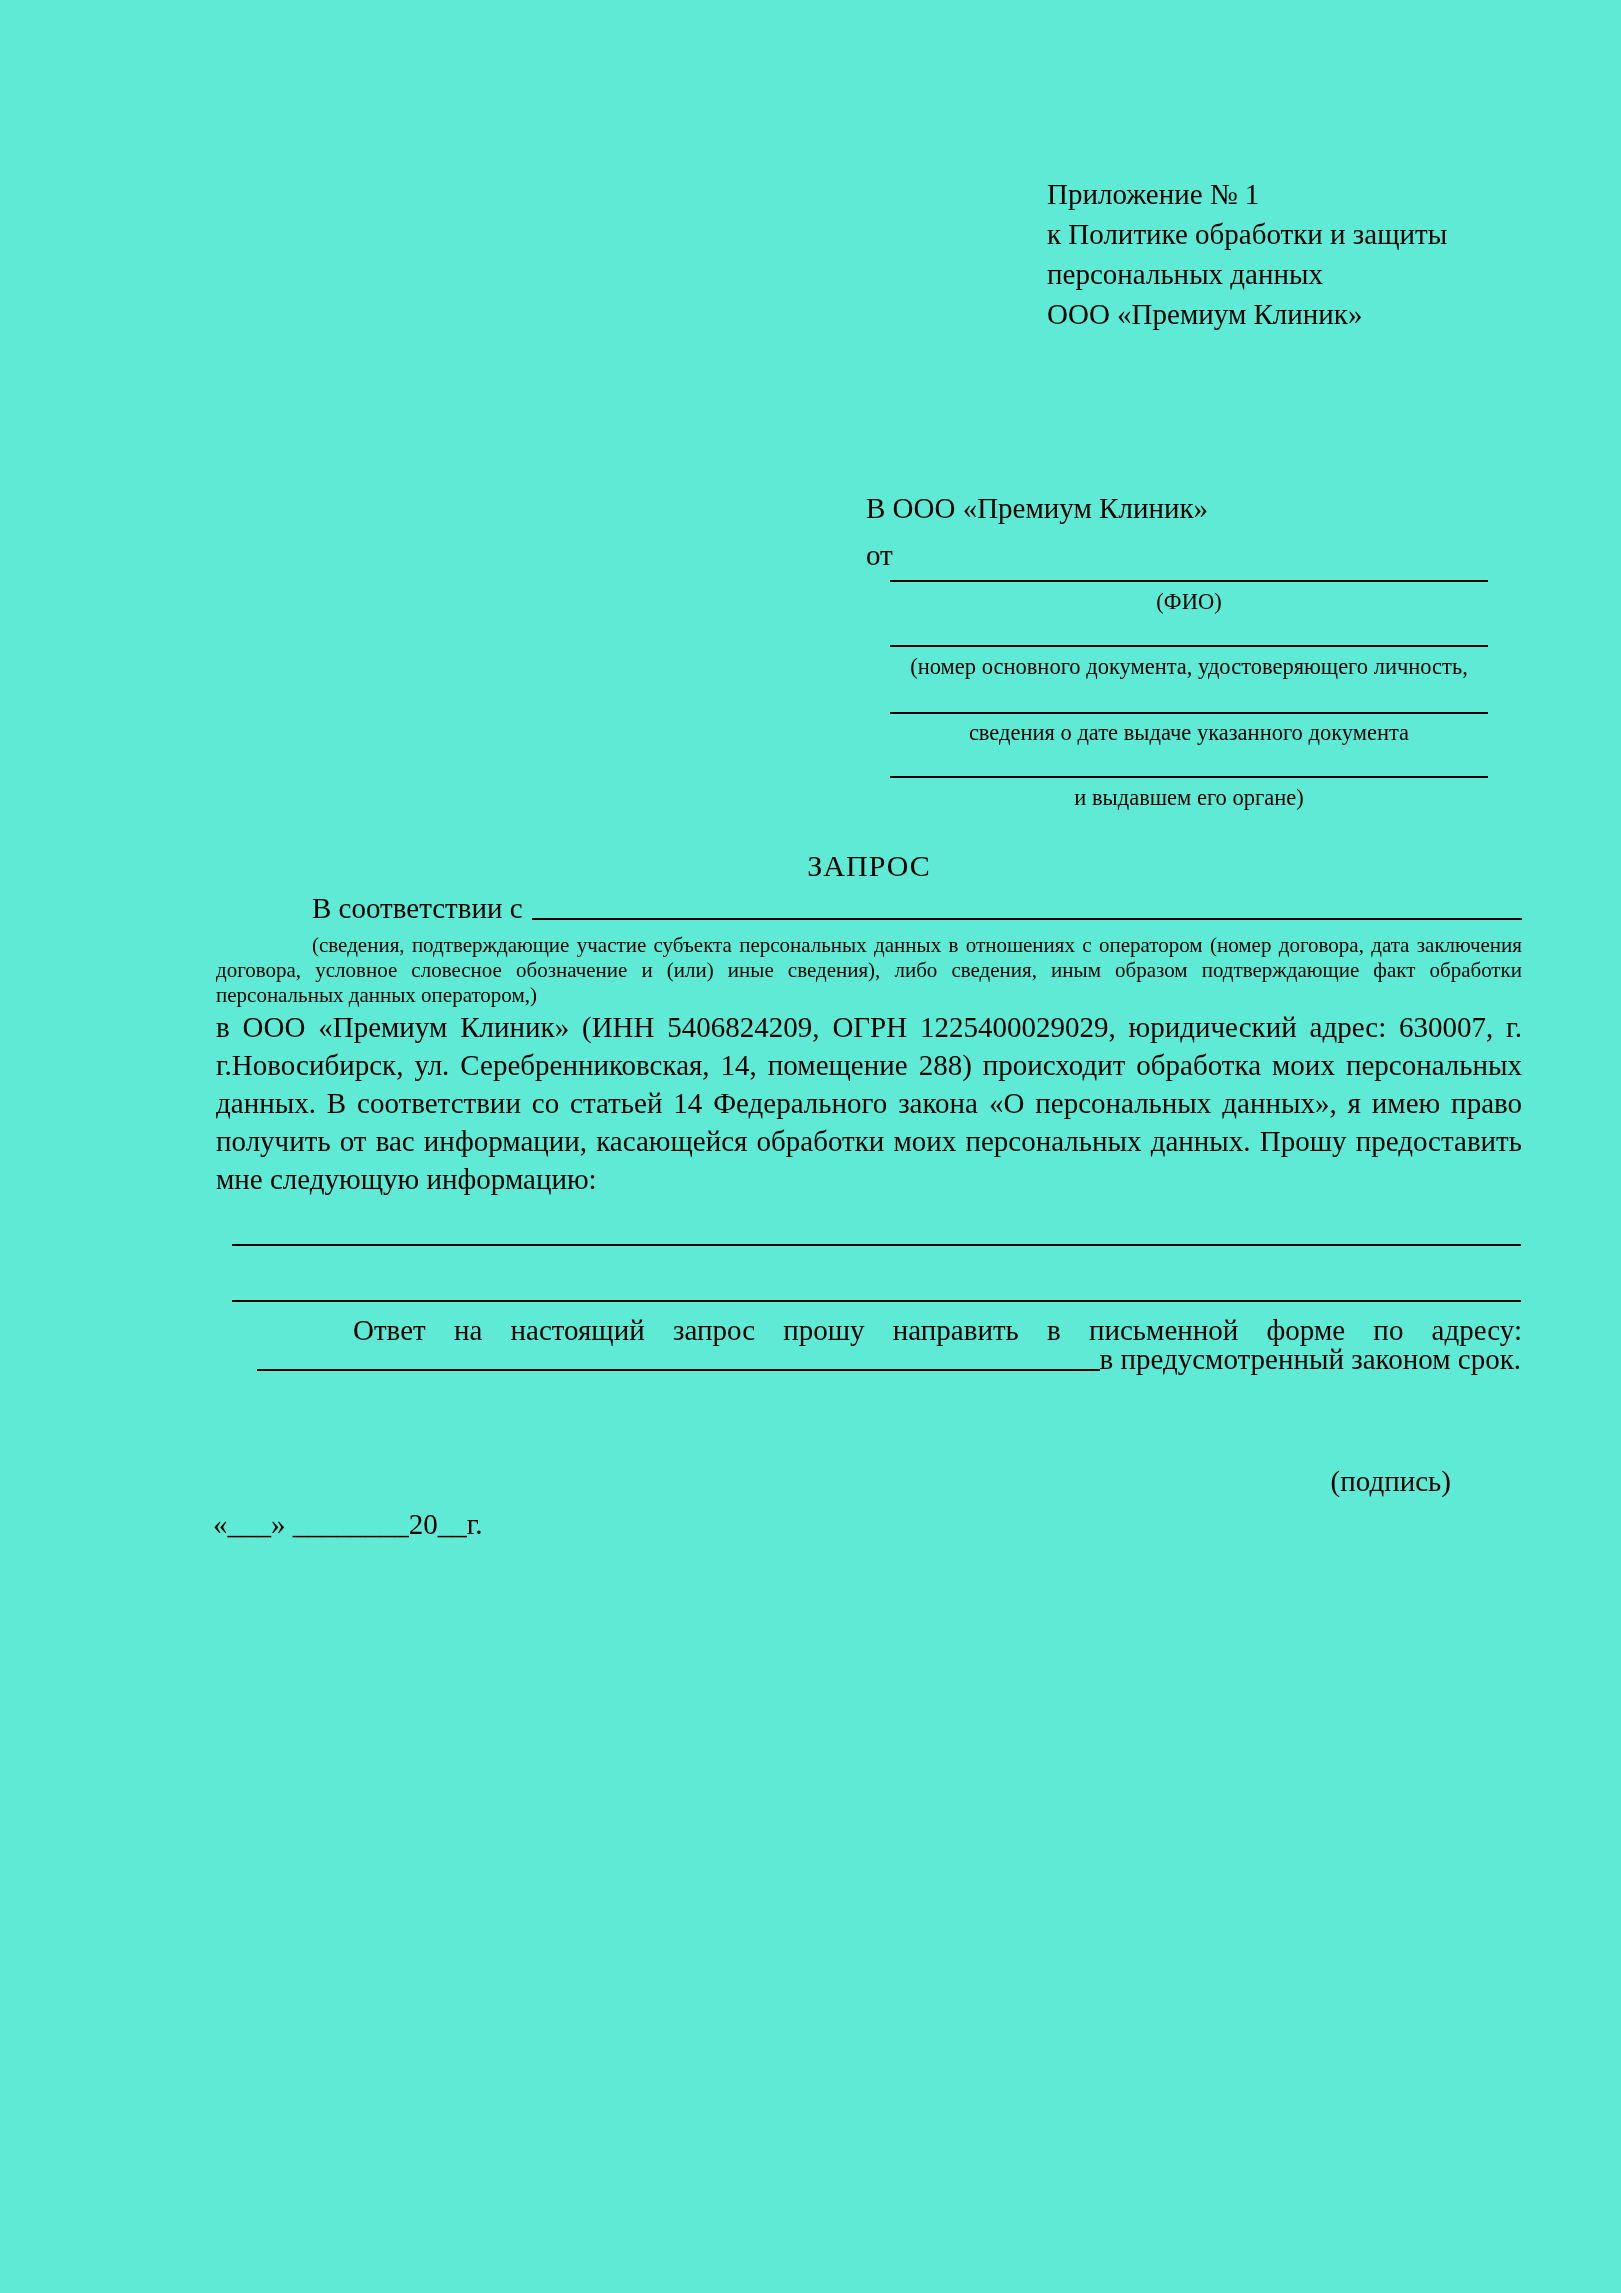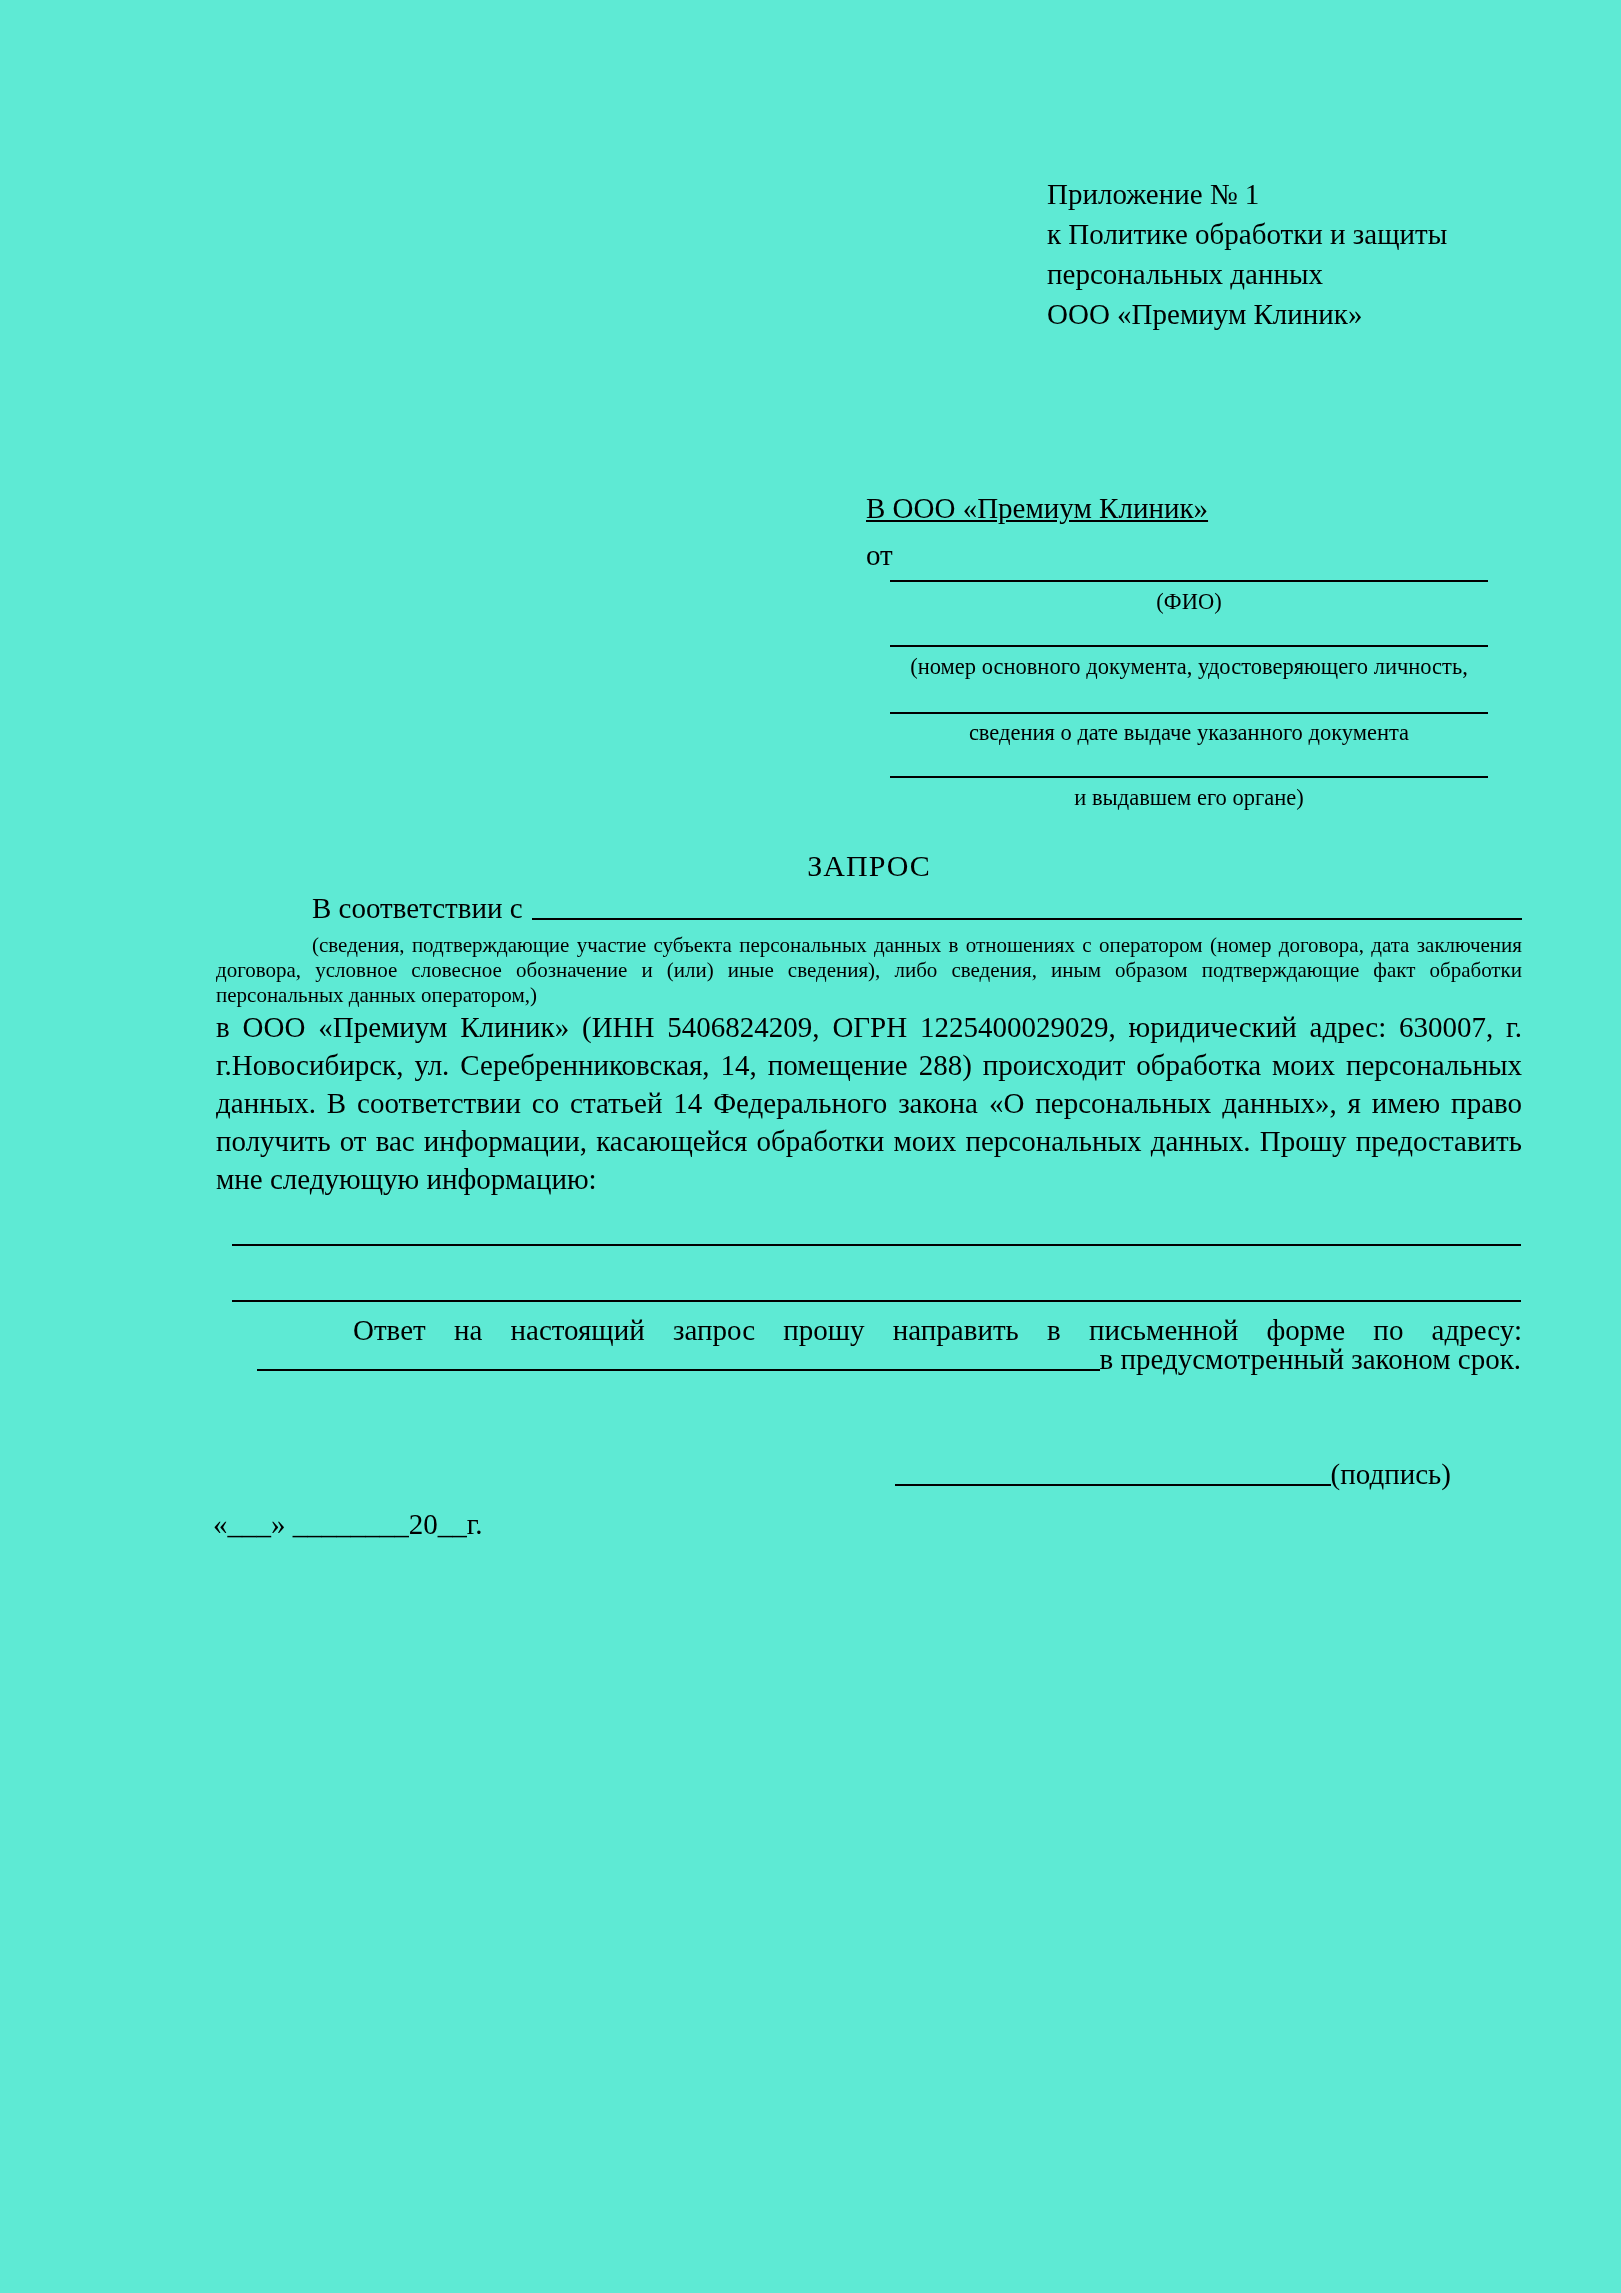--- a/index.html
+++ b/index.html
@@ -22,21 +22,21 @@
   
   .doc-title {
     position: absolute;
     left: 216px; top: 363px; width: 1306px;
     margin: 0;
     text-align: center;
     font-weight: bold;
     font-size: 33px; line-height: 46px;
   }
   
-  .addr-to   { position: absolute; left: 866px; top: 492px; font-size: 29px; white-space: nowrap; text-decoration: underline; }
+  .addr-to   { position: absolute; left: 866px; top: 492px; font-size: 29px; white-space: nowrap; }
   .addr-from { position: absolute; left: 866px; top: 539px; font-size: 29px; }
   .af-line {
     position: absolute; left: 890px; width: 598px; height: 0;
     border-bottom: 2.9px solid #000;
   }
   .af-cap {
     position: absolute; left: 890px; width: 598px;
     text-align: center;
     font-size: 22.5px; line-height: 27.4px;
   }
@@ -76,21 +76,21 @@
   }
   .addr-row .sfx { white-space: nowrap; }
   .addr-row .fill-line { margin-left: 0; }
   
   .date-row {
     position: absolute; left: 213px; top: 1464px;
     font-size: 29px; white-space: nowrap; margin-top: 44px;
   }
   .sig-row {
     position: absolute; left: 895px; top: 1458px; width: 556px;
-    font-size: 29px; display: flex; align-items: flex-end;
+    font-size: 29px; display: flex; align-items: flex-end; flex-direction: column;
   }
   .sig-row .cap { white-space: nowrap; }
   .sig-row .fill-line { margin-left: 0; }
 </style>
 </head>
 <body>
 
 <div class="page">
 
   <div class="appendix">

